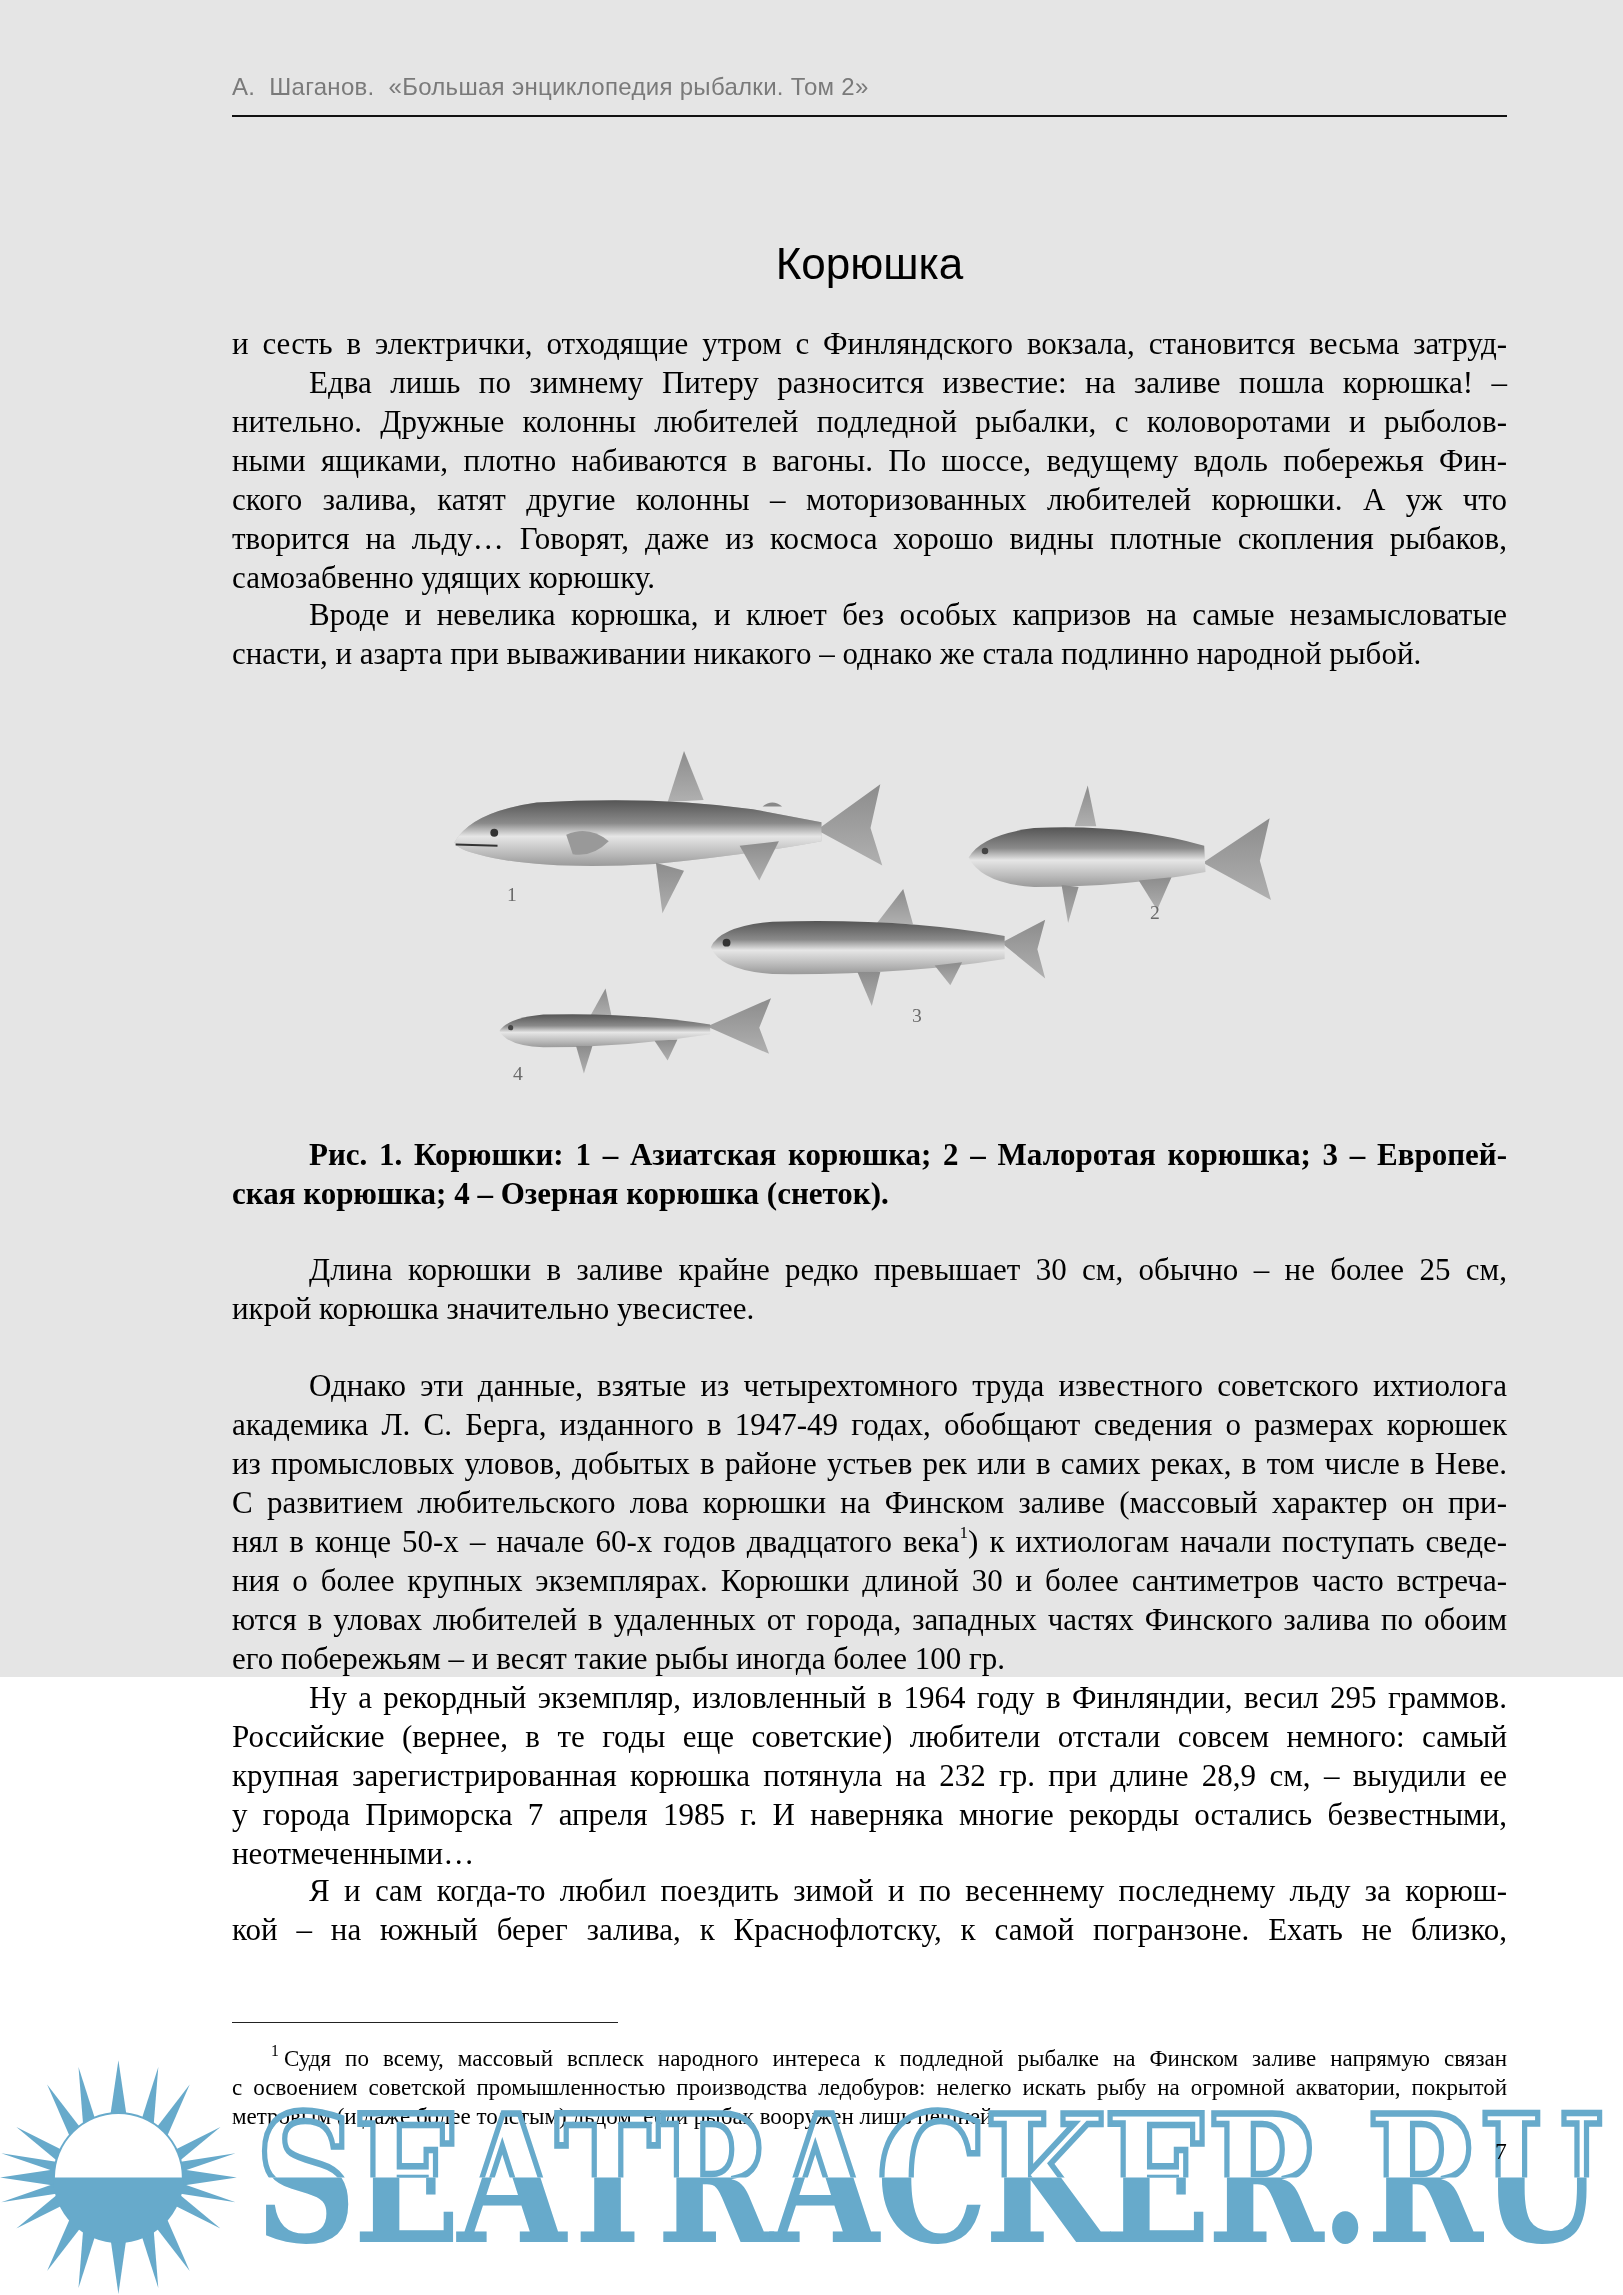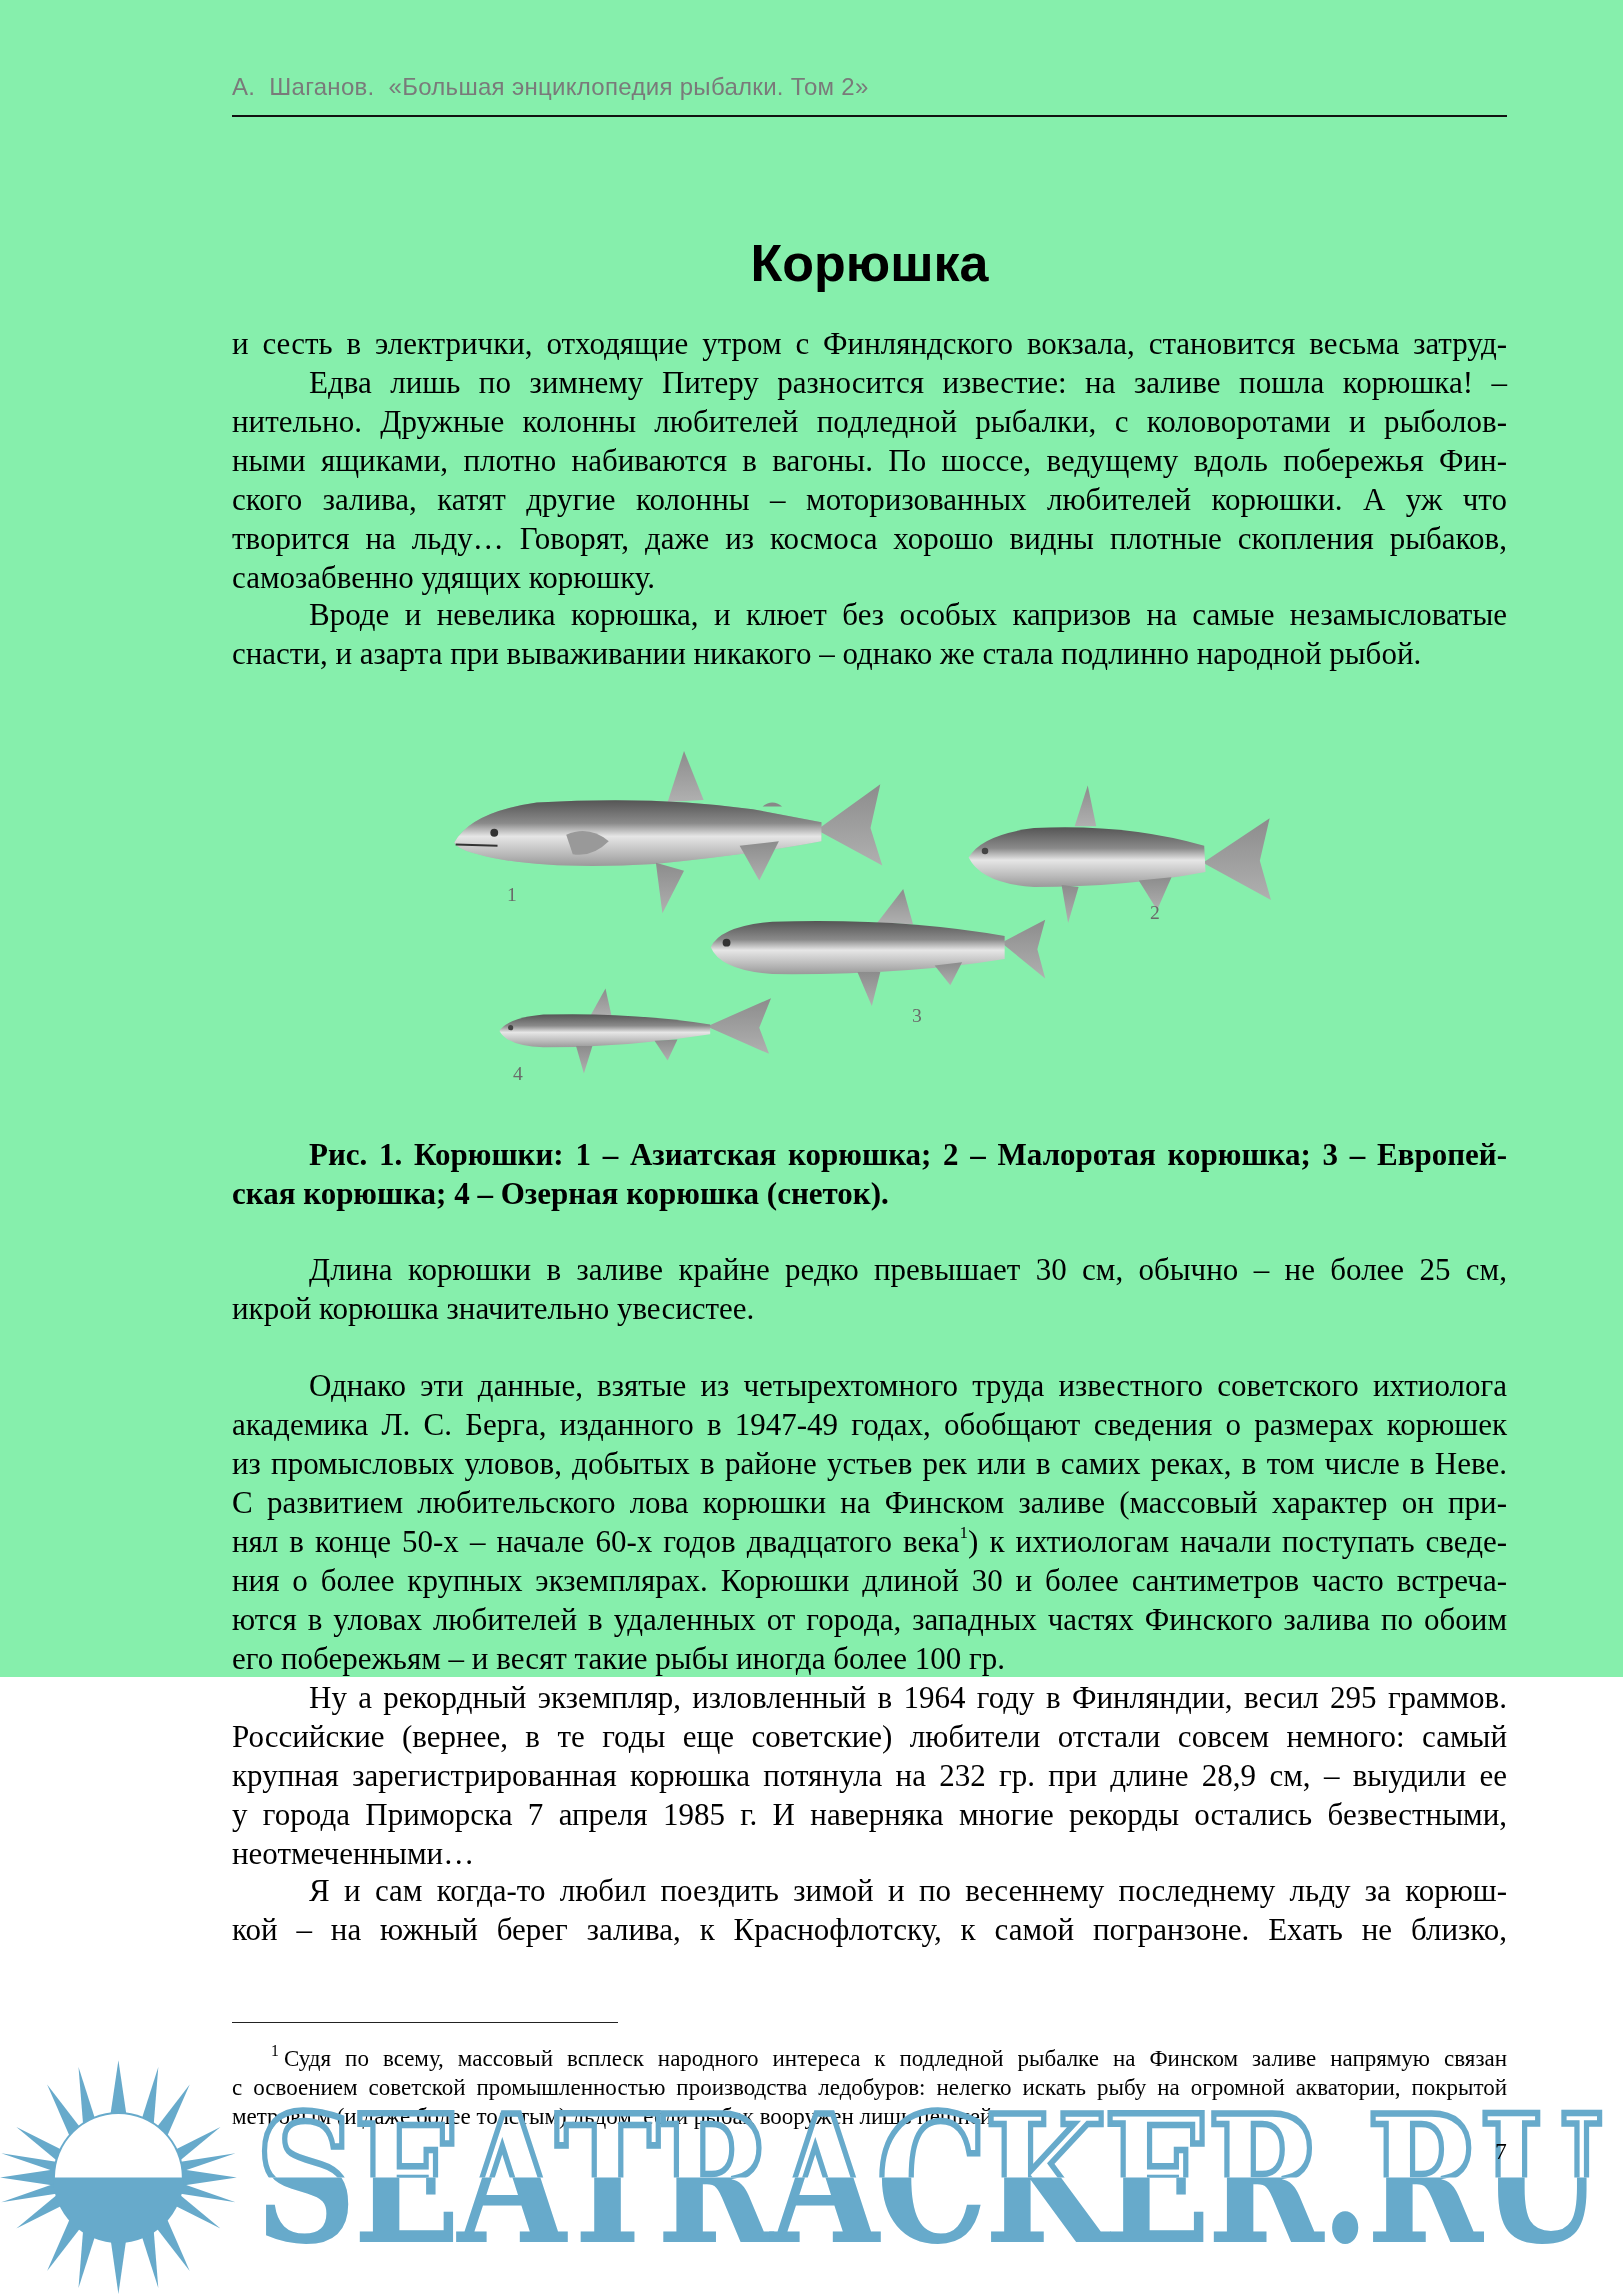--- a/index.html
+++ b/index.html
@@ -1,34 +1,34 @@
 <!DOCTYPE html>
 <html style="font-size:10.5px"><head>
 <meta charset="utf-8">
 <style>
   html, body { margin: 0; padding: 0; background: #ffffff; }
   body { width: 1623px; height: 2295px; position: relative; overflow: hidden; }
-  .page { position: absolute; left: 0; top: 0; width: 1623px; height: 1677px; background: #86efac; }
+  .page { position: absolute; left: 0; top: 0; width: 1623px; height: 1677px; background: #e5e5e5; }
 
   .running-header {
     position: absolute; left: 232px; top: 73px;
     font-family: "Liberation Sans", sans-serif;
     font-size: 24px; color: #7a7a7a; letter-spacing: 0.3px;
     white-space: pre;
   }
   .header-rule {
     position: absolute; left: 232px; top: 115px; width: 1275px; height: 2px;
     background: #111;
   }
 
   .title {
     position: absolute; left: 232px; top: 234px; width: 1275px;
     text-align: center;
-    font-family: "Liberation Sans", sans-serif; font-weight: bold;
-    font-size: 52px; color: #000; line-height: 59px;
+    font-family: "Liberation Sans", sans-serif; font-weight: normal;
+    font-size: 44px; color: #000; line-height: 59px;
   }
 
   .text-block {
     position: absolute; left: 232px; width: 1275px;
     font-family: "Liberation Serif", serif;
     font-size: 31px; line-height: 39px; color: #000;
   }
   .line {
     display: block; height: 39px; white-space: nowrap;
     text-align: justify; text-align-last: justify;

